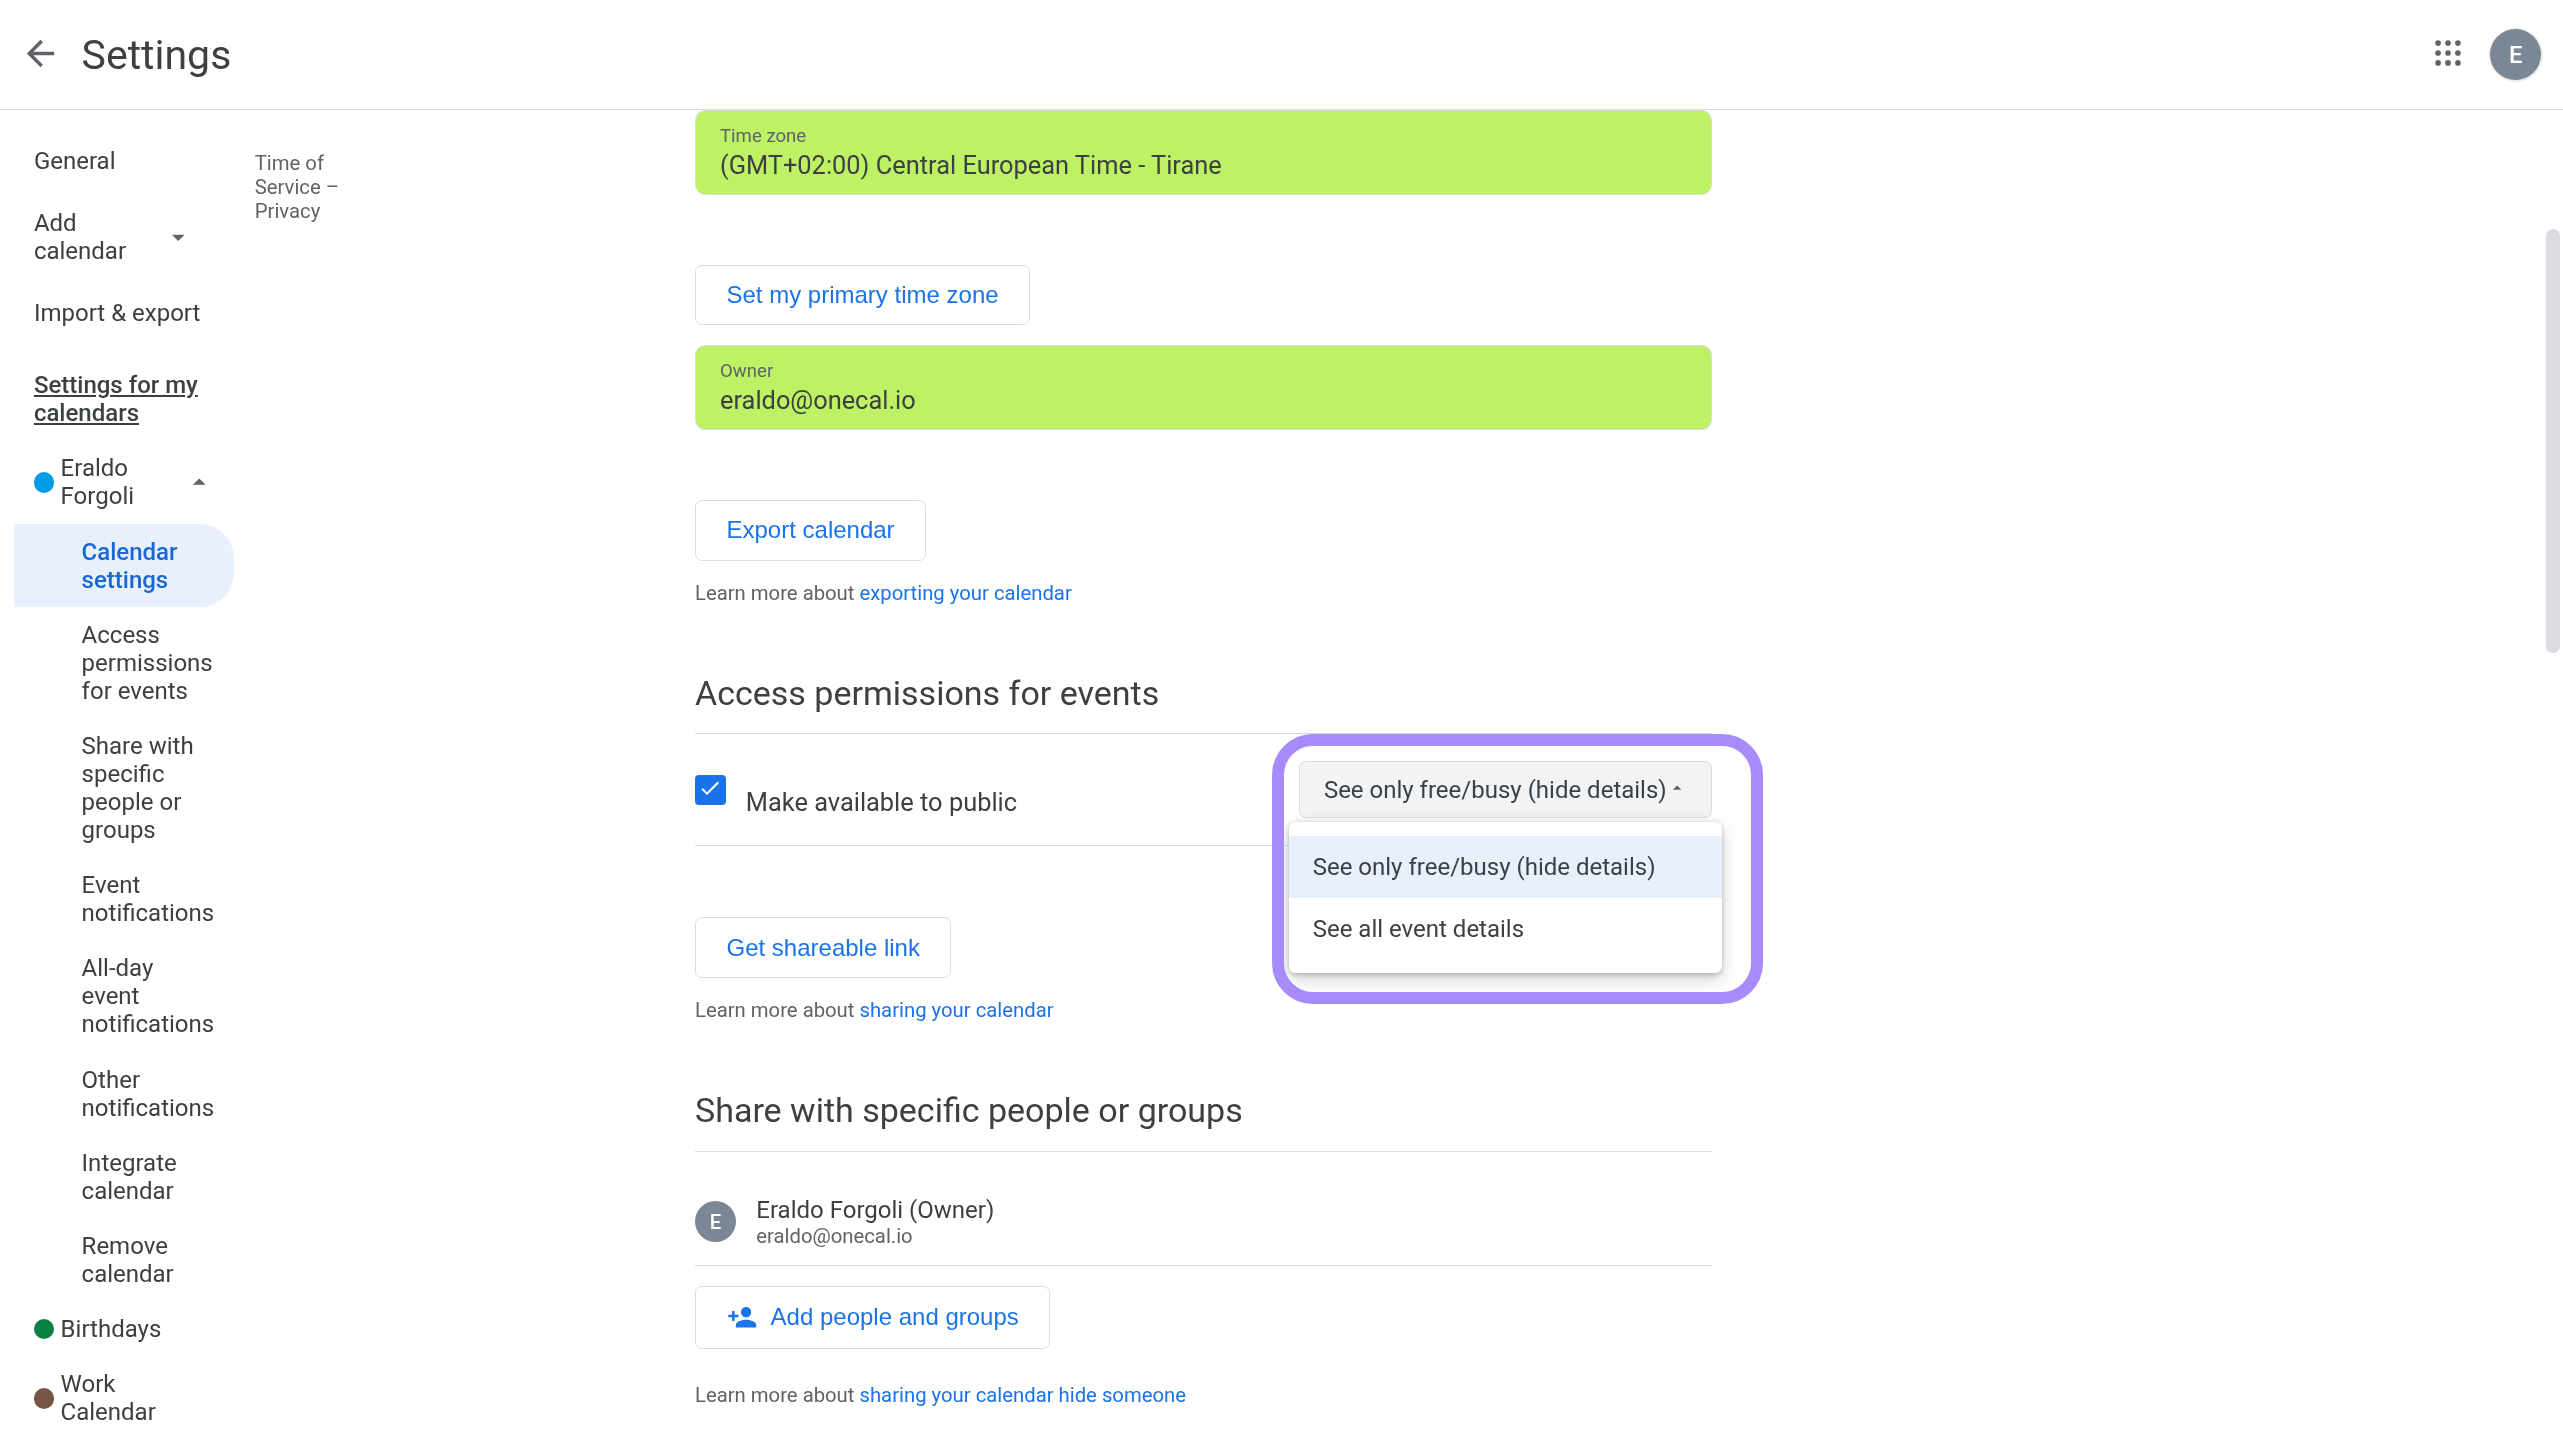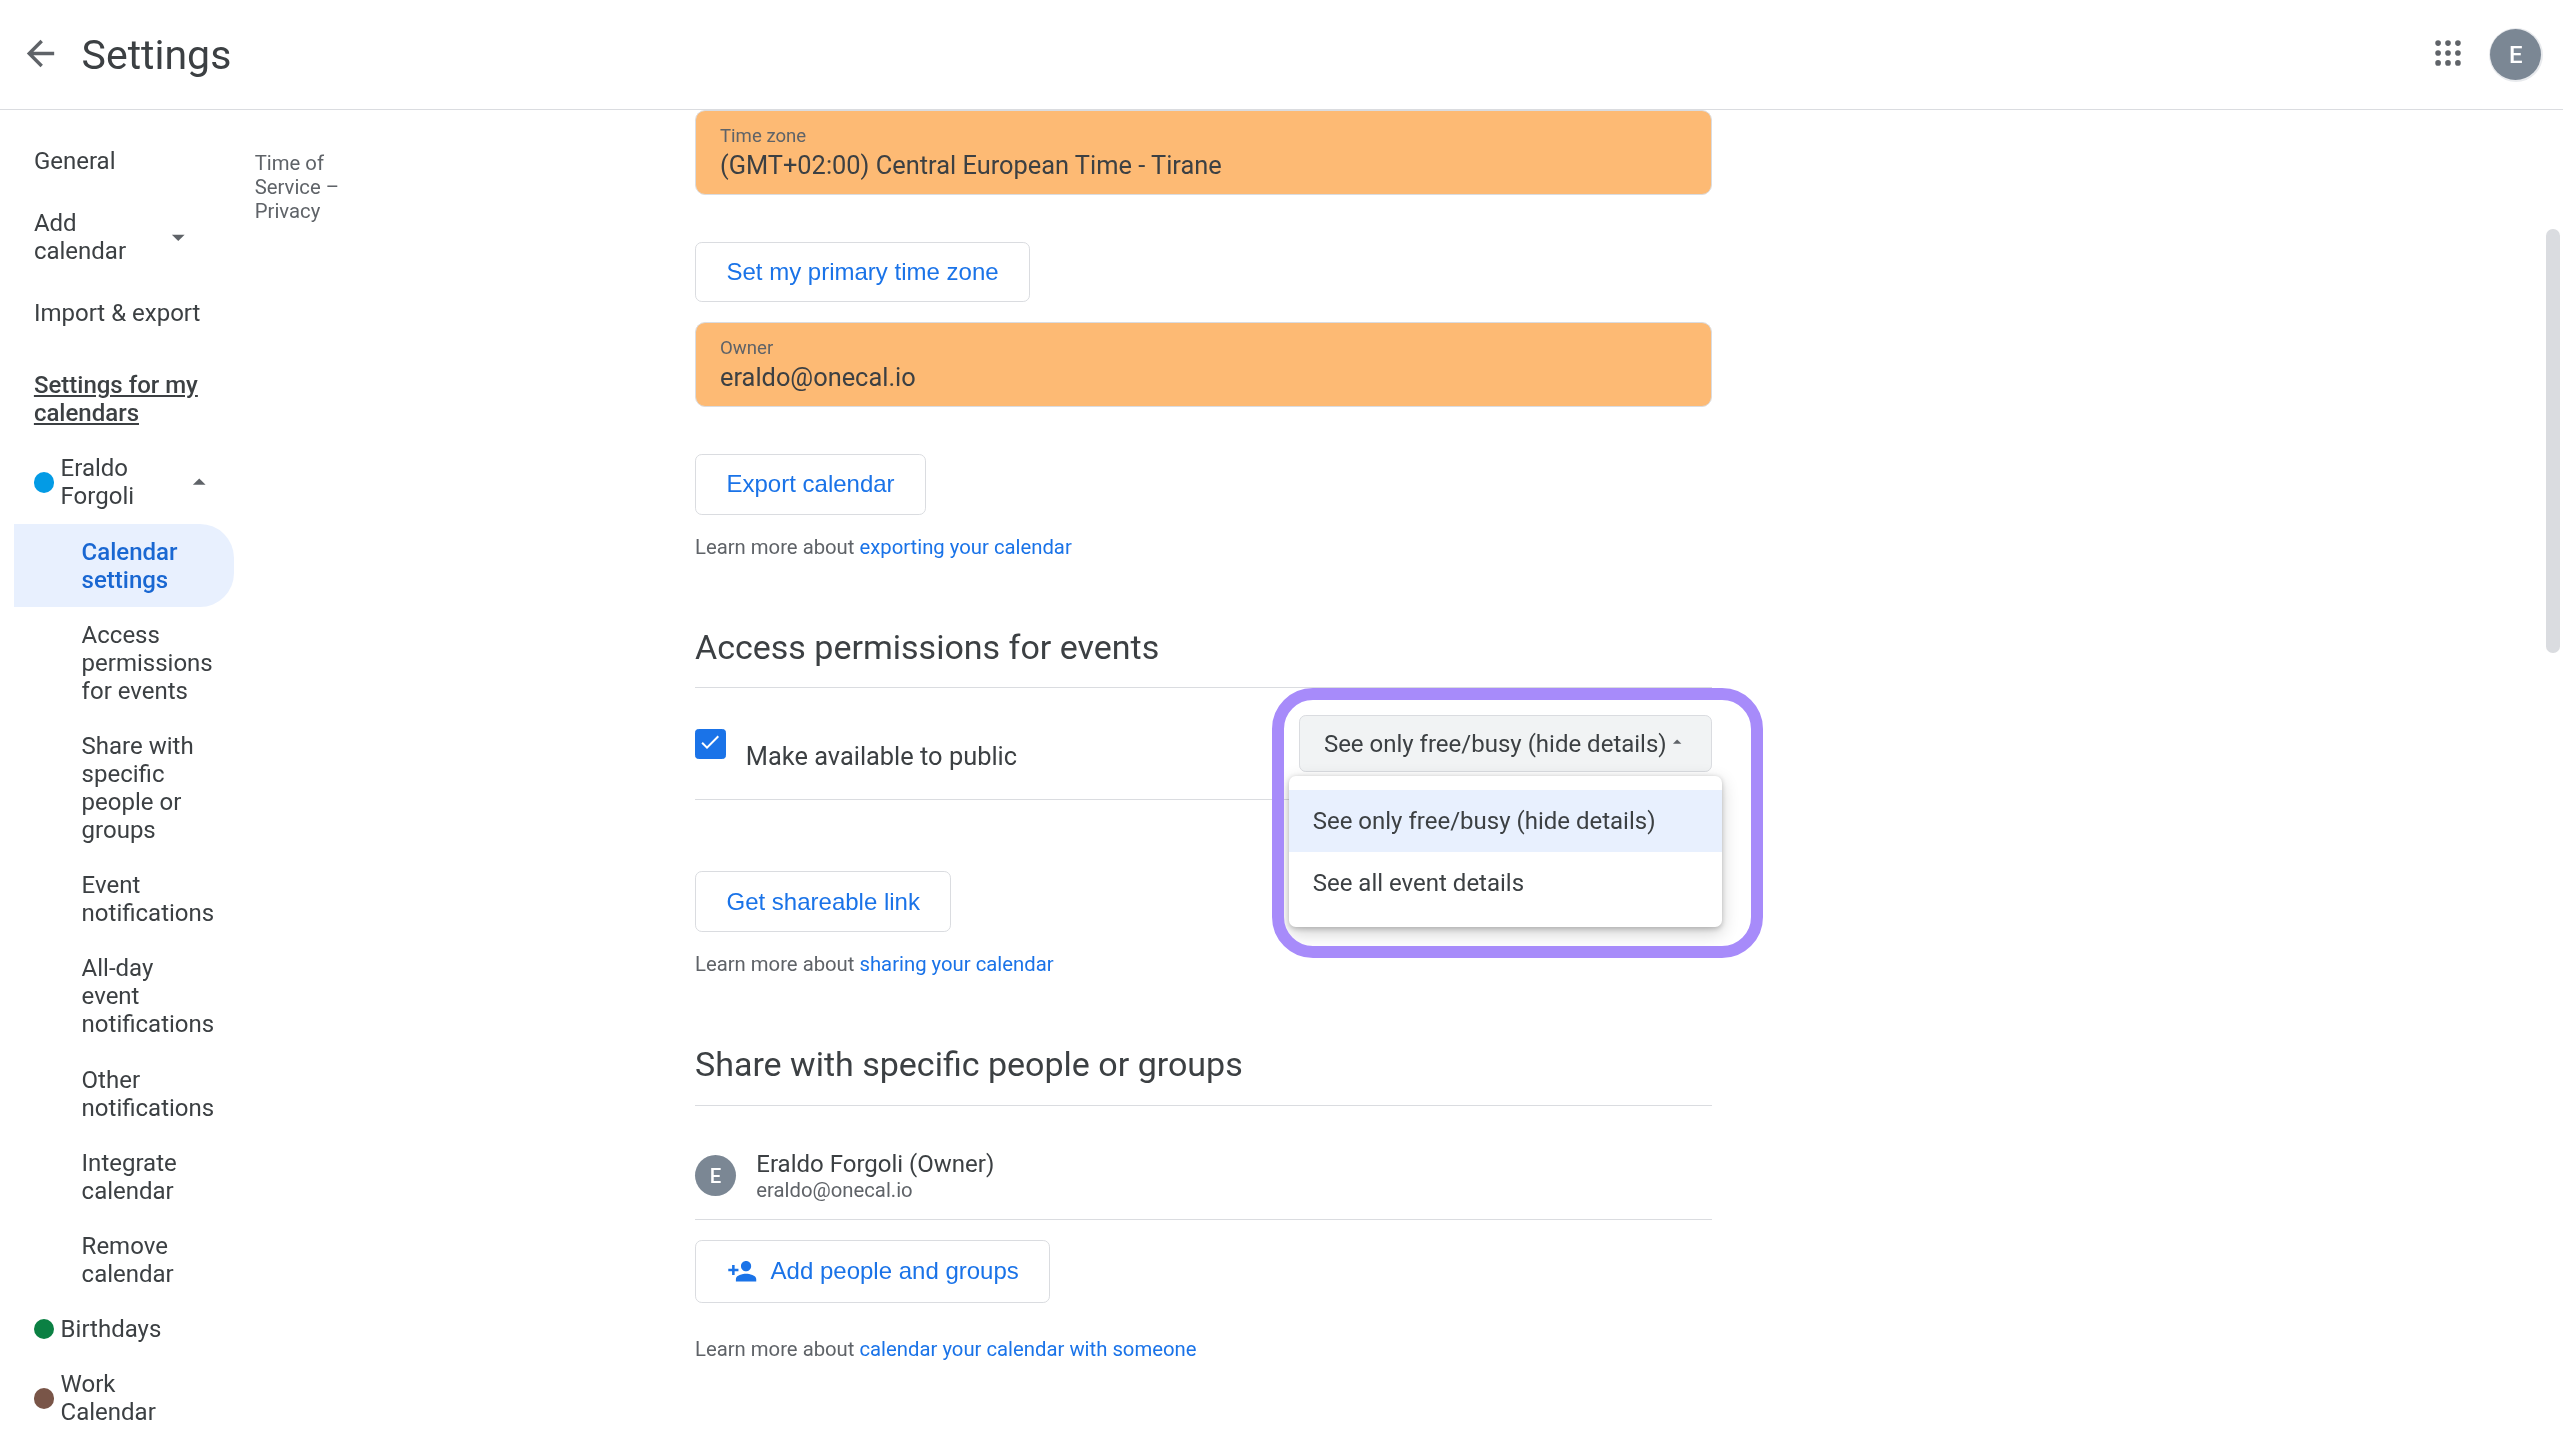--- a/index.html
+++ b/index.html
@@ -201,22 +201,22 @@
     }
 
     .content-inner {
       width: 1017px;
     }
 
     .field-box {
       border: 0.8px solid #dadce0;
       border-radius: 10.2px;
       padding: 13.6px 24px;
-      background: #fdba74;
-      margin-bottom: 3px;
+      background: #bef264;
+      margin-bottom: 26px;
     }
 
     .field-label {
       font-size: 18.6px;
       color: #5f6368;
       margin-bottom: 3.4px;
     }
 
     .field-value {
       font-size: 25.4px;
@@ -630,21 +630,21 @@
         <button class="outline-btn add-people-btn">
           <span class="btn-icon">
             <svg viewBox="0 0 24 24">
                 <path d="M15 12c2.21 0 4-1.79 4-4s-1.79-4-4-4-4 1.79-4 4 1.79 4 4 4zm-9-2V7H4v3H1v2h3v3h2v-3h3v-2H6zm9 4c-2.67 0-8 1.34-8 4v2h16v-2c0-2.66-5.33-4-8-4z"></path>
               </svg>
           </span>
           <span>Add people and groups</span>
         </button>
 
         <div class="learn-more" style="margin-top:13.6px;">
-          <span>Learn more about </span><a>calendar your calendar with someone</a>
+          <span>Learn more about </span><a>sharing your calendar hide someone</a>
         </div>
       </div>
 
     </div>
 
     <div class="scrollbar-track">
       <div class="scrollbar-thumb"></div>
     </div>
 
   </div>

